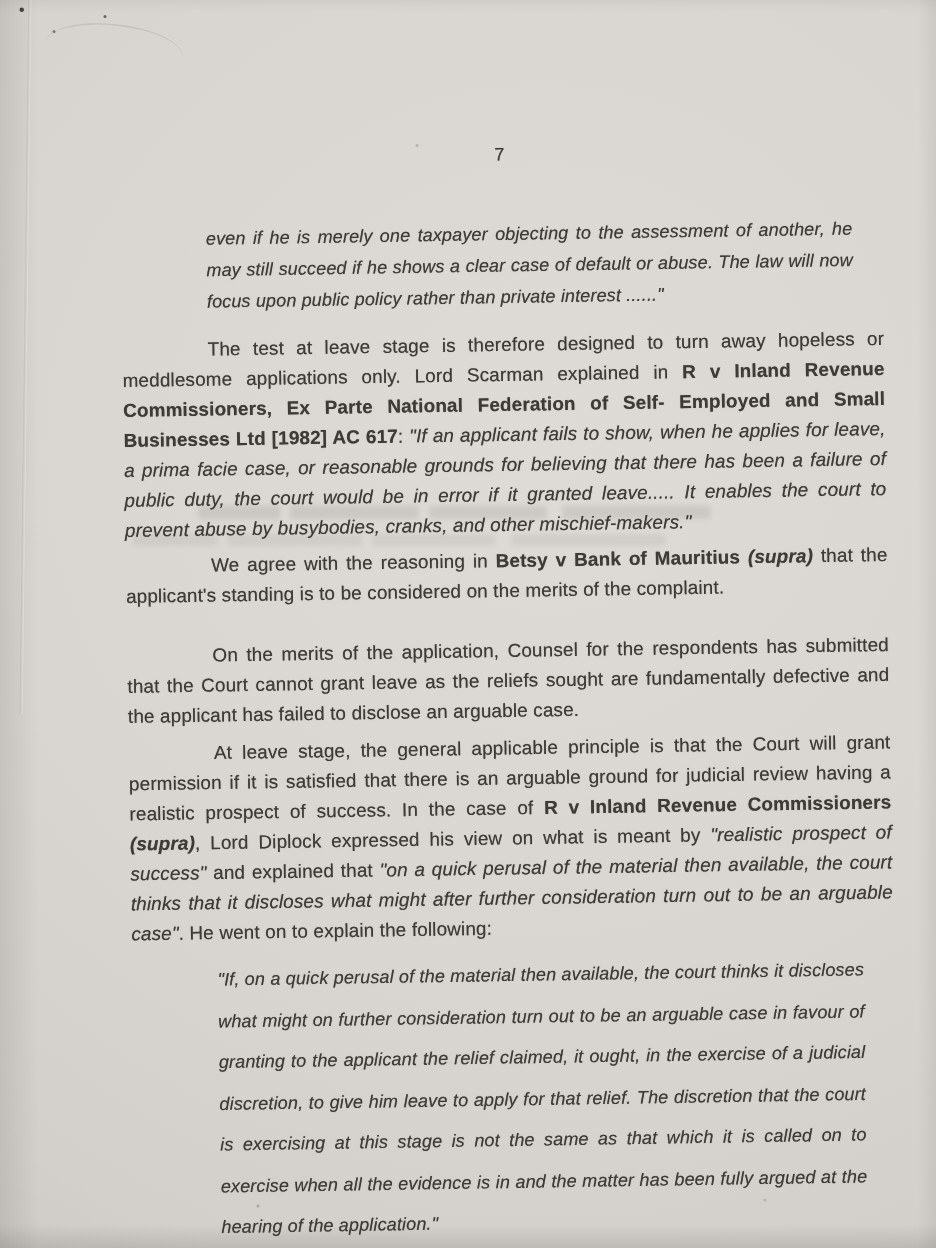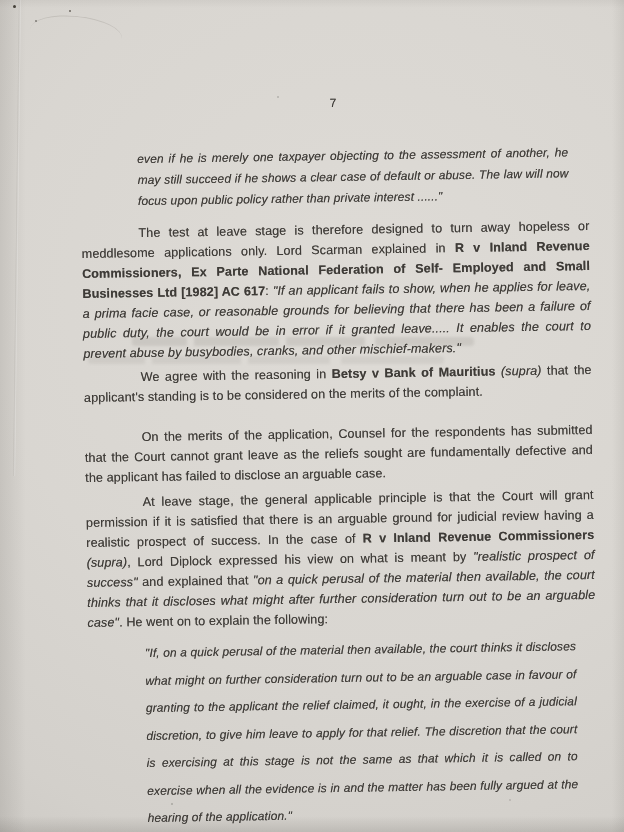--- a/index.html
+++ b/index.html
@@ -64,21 +64,21 @@
     font-size:12px;line-height:21px;letter-spacing:0.1px;
   }
   .quote.wide{line-height:27.5px;}
   #blocks .block:nth-child(1){margin-bottom:11px;}
   #blocks .block:nth-child(2){margin-bottom:4px;}
   #blocks .block:nth-child(3){margin-bottom:20px;}
   #blocks .block:nth-child(4){margin-bottom:5px;}
   #blocks .block:nth-child(5){margin-bottom:8px;}
   span.b{font-weight:bold;}
   span.i{font-style:italic;}
-  span.bi{font-weight:normal;font-style:italic;}
+  span.bi{font-weight:bold;font-style:italic;}
 </style>
 </head>
 <body>
 
 <div class="photo">
 
   <div class="shade-left"></div>
   <div class="shade-right"></div>
   <div class="shade-top"></div>
   <div class="shade-bottom"></div>

